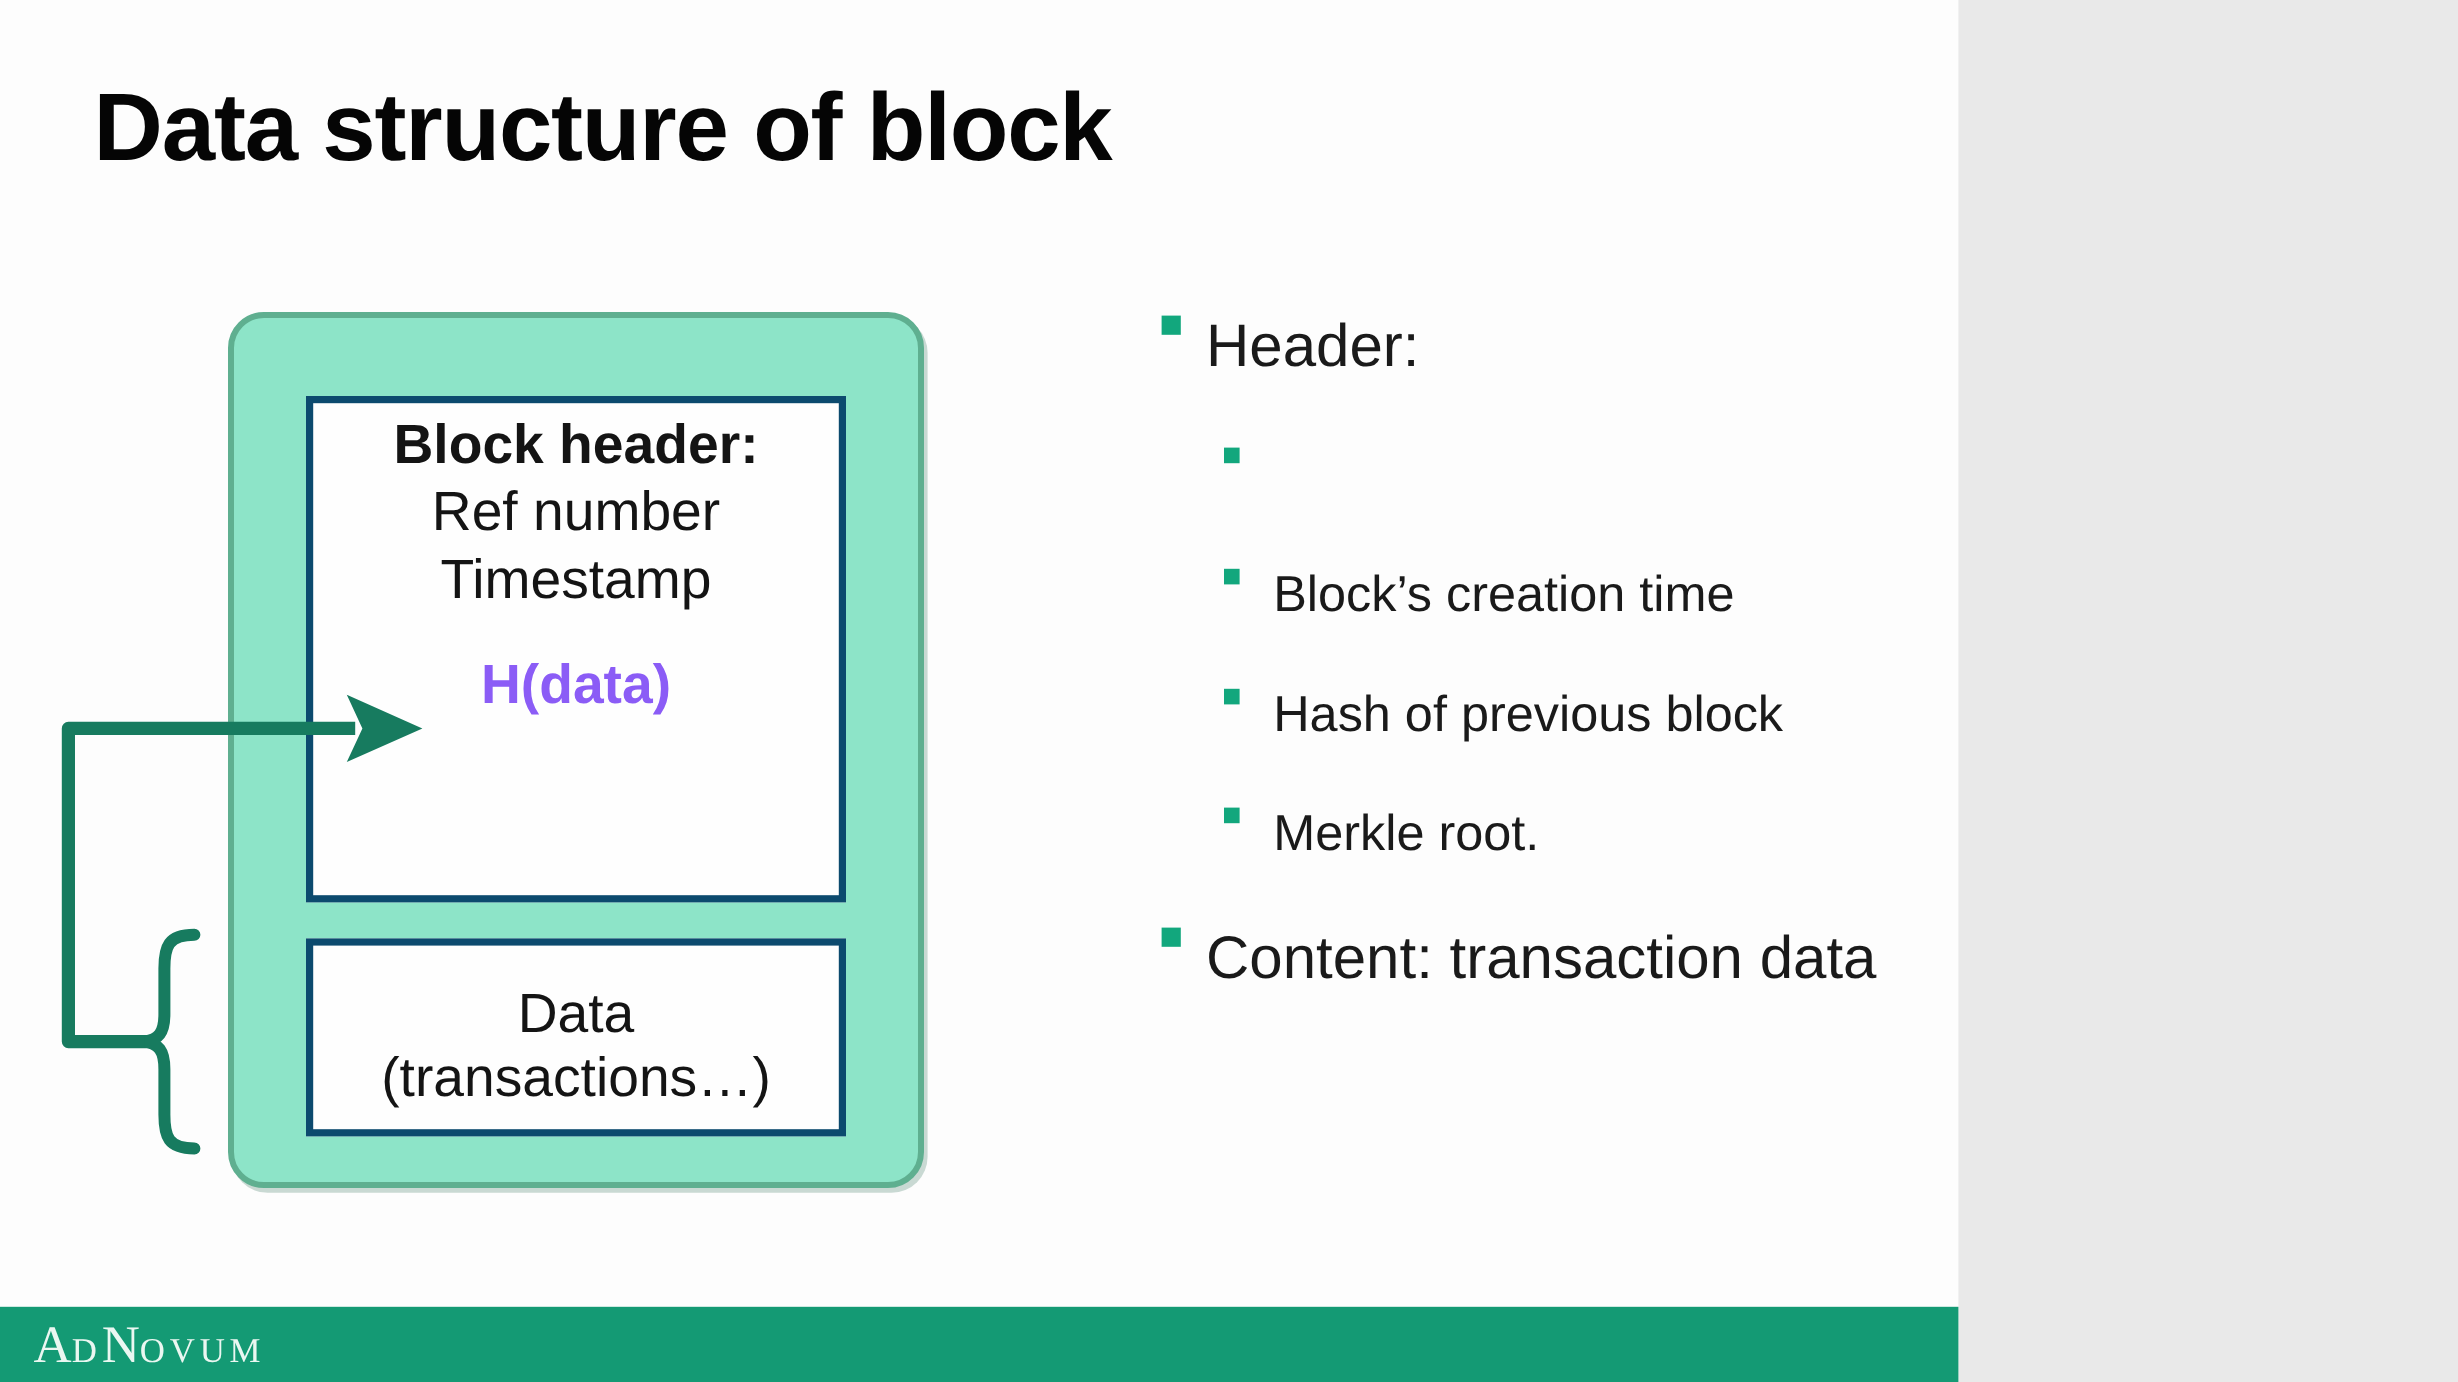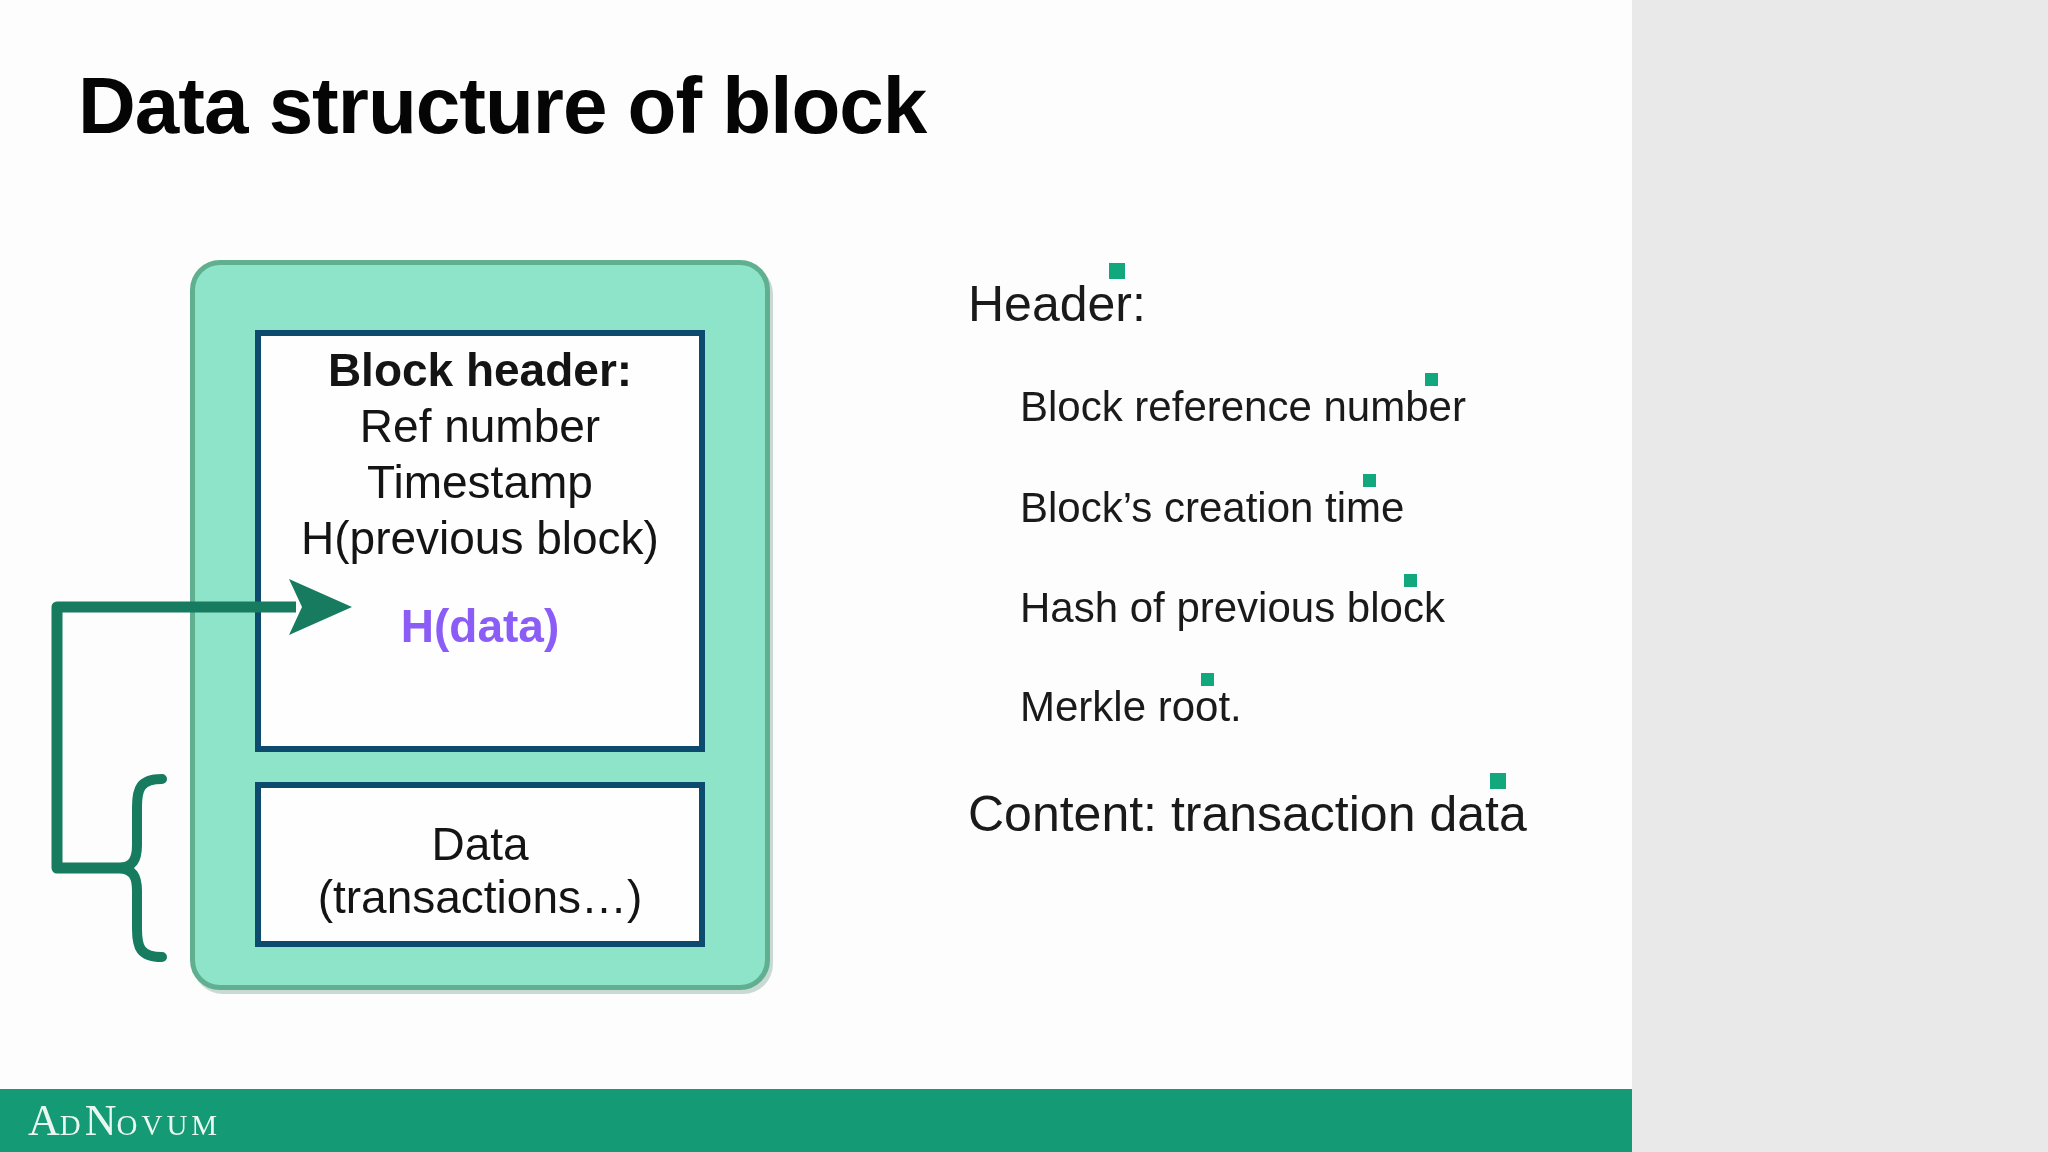--- a/index.html
+++ b/index.html
@@ -35,21 +35,21 @@
   .box-line{
     display:block;text-align:center;
     font-size:46px;line-height:56px;color:#141414;
   }
   .data-box .box-line{line-height:53px;}
   .box-line.bold{font-weight:bold;}
   .box-line.hdata{font-weight:bold;color:#8b5cf6;margin-top:32px;}
   
   .connector-svg{position:absolute;left:0;top:0;width:2048px;height:1152px;pointer-events:none;}
   
-  .bullet-row{position:absolute;display:flex;align-items:flex-end;color:#1a1a1a;flex-direction:column;}
+  .bullet-row{position:absolute;display:flex;align-items:flex-start;color:#1a1a1a;}
   .bullet-row.l1{left:968px;height:54px;font-size:50px;}
   .bullet-row.l2{left:1020px;height:44px;font-size:42px;}
   .sq{background:#12a77d;flex:0 0 auto;}
   .l1 .sq{width:16px;height:16px;margin-right:21px;}
   .l2 .sq{width:13px;height:13px;margin-right:28px;}
   .bullet-text{white-space:nowrap;line-height:1;}
   
   .footer{
     position:absolute;left:0;top:1089px;width:2048px;height:63px;
     background:#149a74;
@@ -75,42 +75,40 @@
 <div class="slide">
 
   <div class="title">Data structure of block</div>
 
   <div class="block-container"></div>
 
   <div class="inner-box header-box">
     <span class="box-line bold">Block header:</span>
     <span class="box-line">Ref number</span>
     <span class="box-line">Timestamp</span>
-    <span class="box-line">H(previous block)</span>
     <span class="box-line hdata">H(data)</span>
   </div>
 
   <div class="inner-box data-box">
     <span class="box-line">Data</span>
     <span class="box-line">(transactions…)</span>
   </div>
 
   <svg class="connector-svg" viewBox="0 0 2048 1152">
     <path d="M 296 607 L 57 607 L 57 868 L 126 868" fill="none" stroke="#177b5f" stroke-width="11" stroke-linejoin="round" stroke-linecap="butt"></path>
     <polygon points="289,579 352,607 289,635 302,607" fill="#177b5f"></polygon>
     <path d="M 162 779 C 140 779 137 789 137 807 L 137 845 C 137 861 132 866 121 868 C 132 870 137 875 137 891 L 137 929 C 137 947 140 957 162 957" fill="none" stroke="#177b5f" stroke-width="10" stroke-linecap="round"></path>
   </svg>
 
   <div class="bullet-row l1" style="top:263px">
     <span class="sq"></span>
     <span class="bullet-text">Header:</span>
   </div>
   <div class="bullet-row l2" style="top:373px">
     <span class="sq"></span>
-    <span class="bullet-text">Block reference number</span>
   </div>
   <div class="bullet-row l2" style="top:474px">
     <span class="sq"></span>
     <span class="bullet-text">Block’s creation time</span>
   </div>
   <div class="bullet-row l2" style="top:574px">
     <span class="sq"></span>
     <span class="bullet-text">Hash of previous block</span>
   </div>
   <div class="bullet-row l2" style="top:673px">

